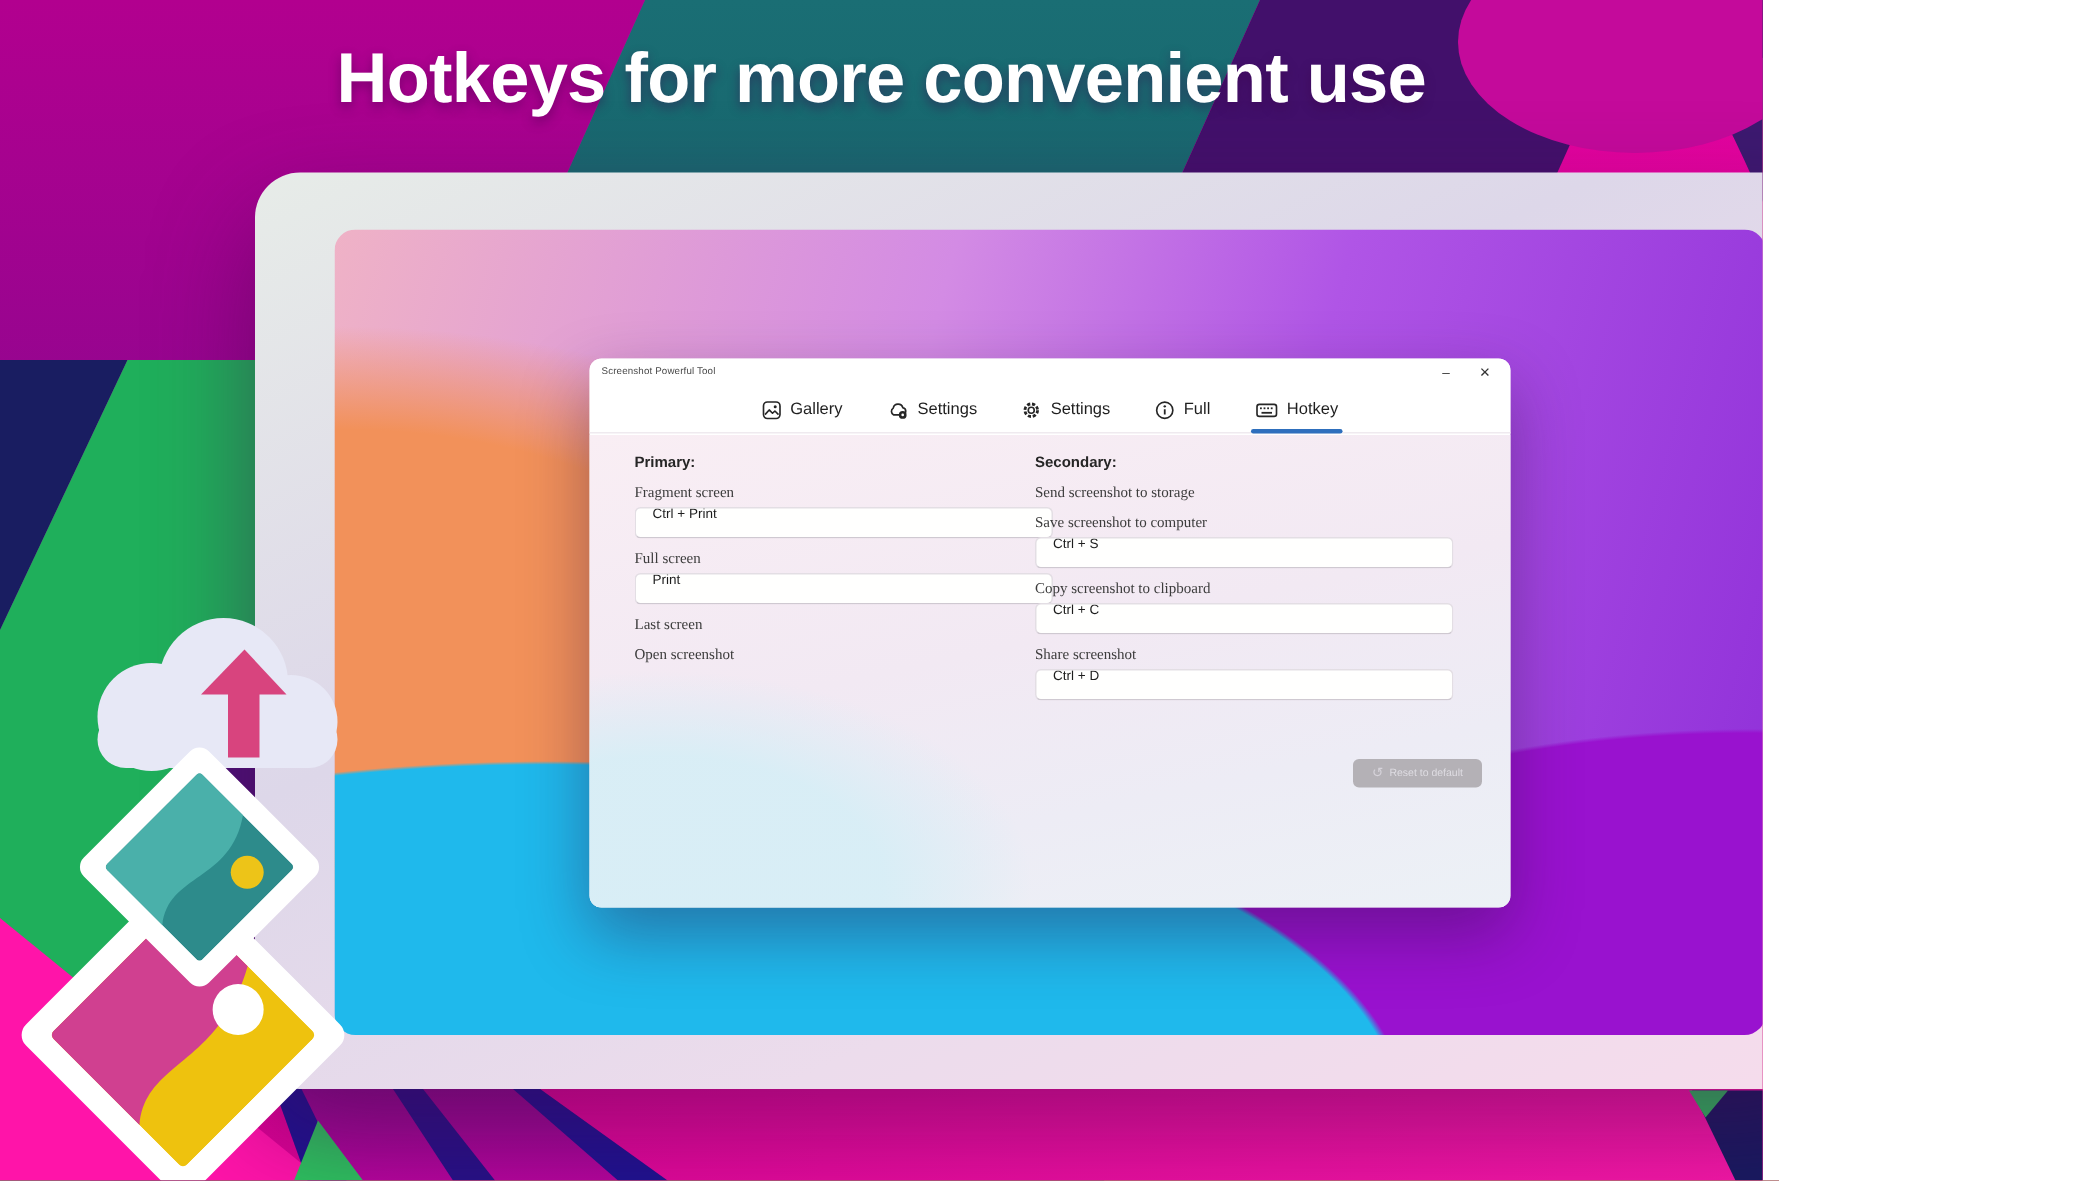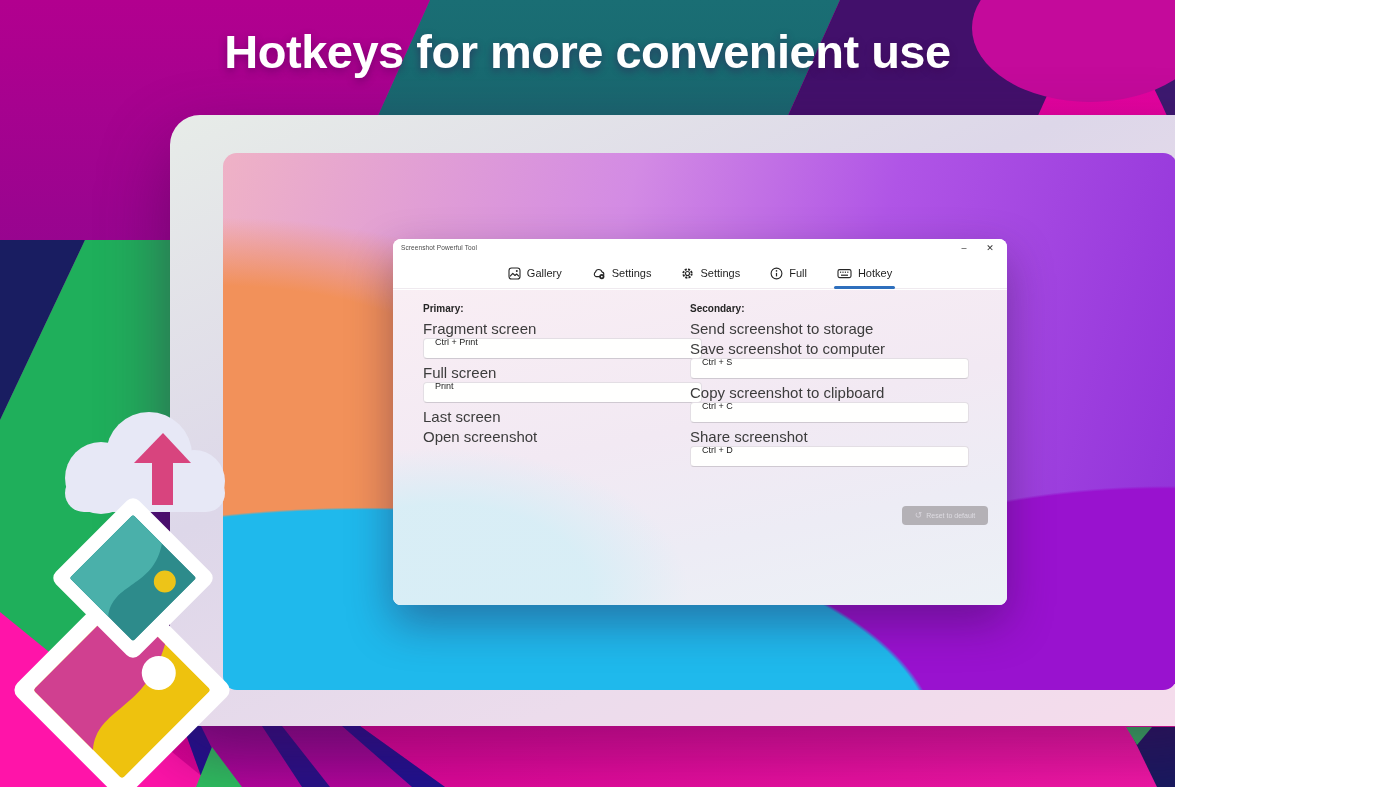--- a/index.html
+++ b/index.html
@@ -65,21 +65,21 @@
 
   .content {
     position:absolute; left:0; top:51px; right:0; bottom:0;
     background:
       radial-gradient(40% 45% at 8% 95%, rgba(214,238,246,.9) 0 60%, rgba(214,238,246,0) 100%),
       linear-gradient(168deg, #f9eef4 0%, #f2e9f3 45%, #edecf5 72%, #ecf1f6 100%);
   }
   .col { position:absolute; top:0; width:279px; }
   .col.left { left:30px; } .col.right { left:297px; }
   .sec-heading { margin-top:12px; font-size:10px; font-weight:bold; color:#262626; line-height:13px; }
-  .flabel { margin-top:8px; font-size:15px; color:#3c3c3c; line-height:12px; }
+  .flabel { margin-top:8px; font-size:10px; color:#3c3c3c; line-height:12px;font-family:Liberation Serif, serif; }
   .finput {
     margin-top:3px; display:block; width:279px; height:21px;
     border:1px solid #e3dee4; border-bottom-color:#cfc9d1; border-radius:4px;
     background:#fffffe; padding:0 0 13px 11px; font-size:9px; color:#1d1d1d;
     font-family:inherit; outline:none;
   }
   .reset-btn {
     position:absolute; top:216px; right:19px; width:86px; height:19px;
     border:none; border-radius:4px; background:#b4b1b6;
     display:flex; align-items:center; justify-content:center; gap:4px;

